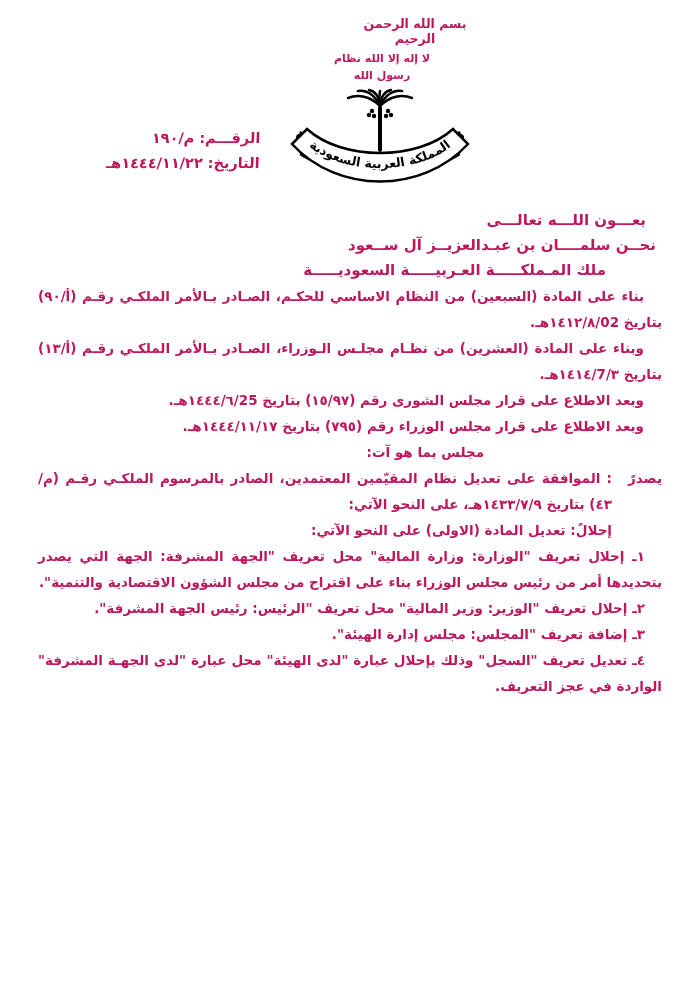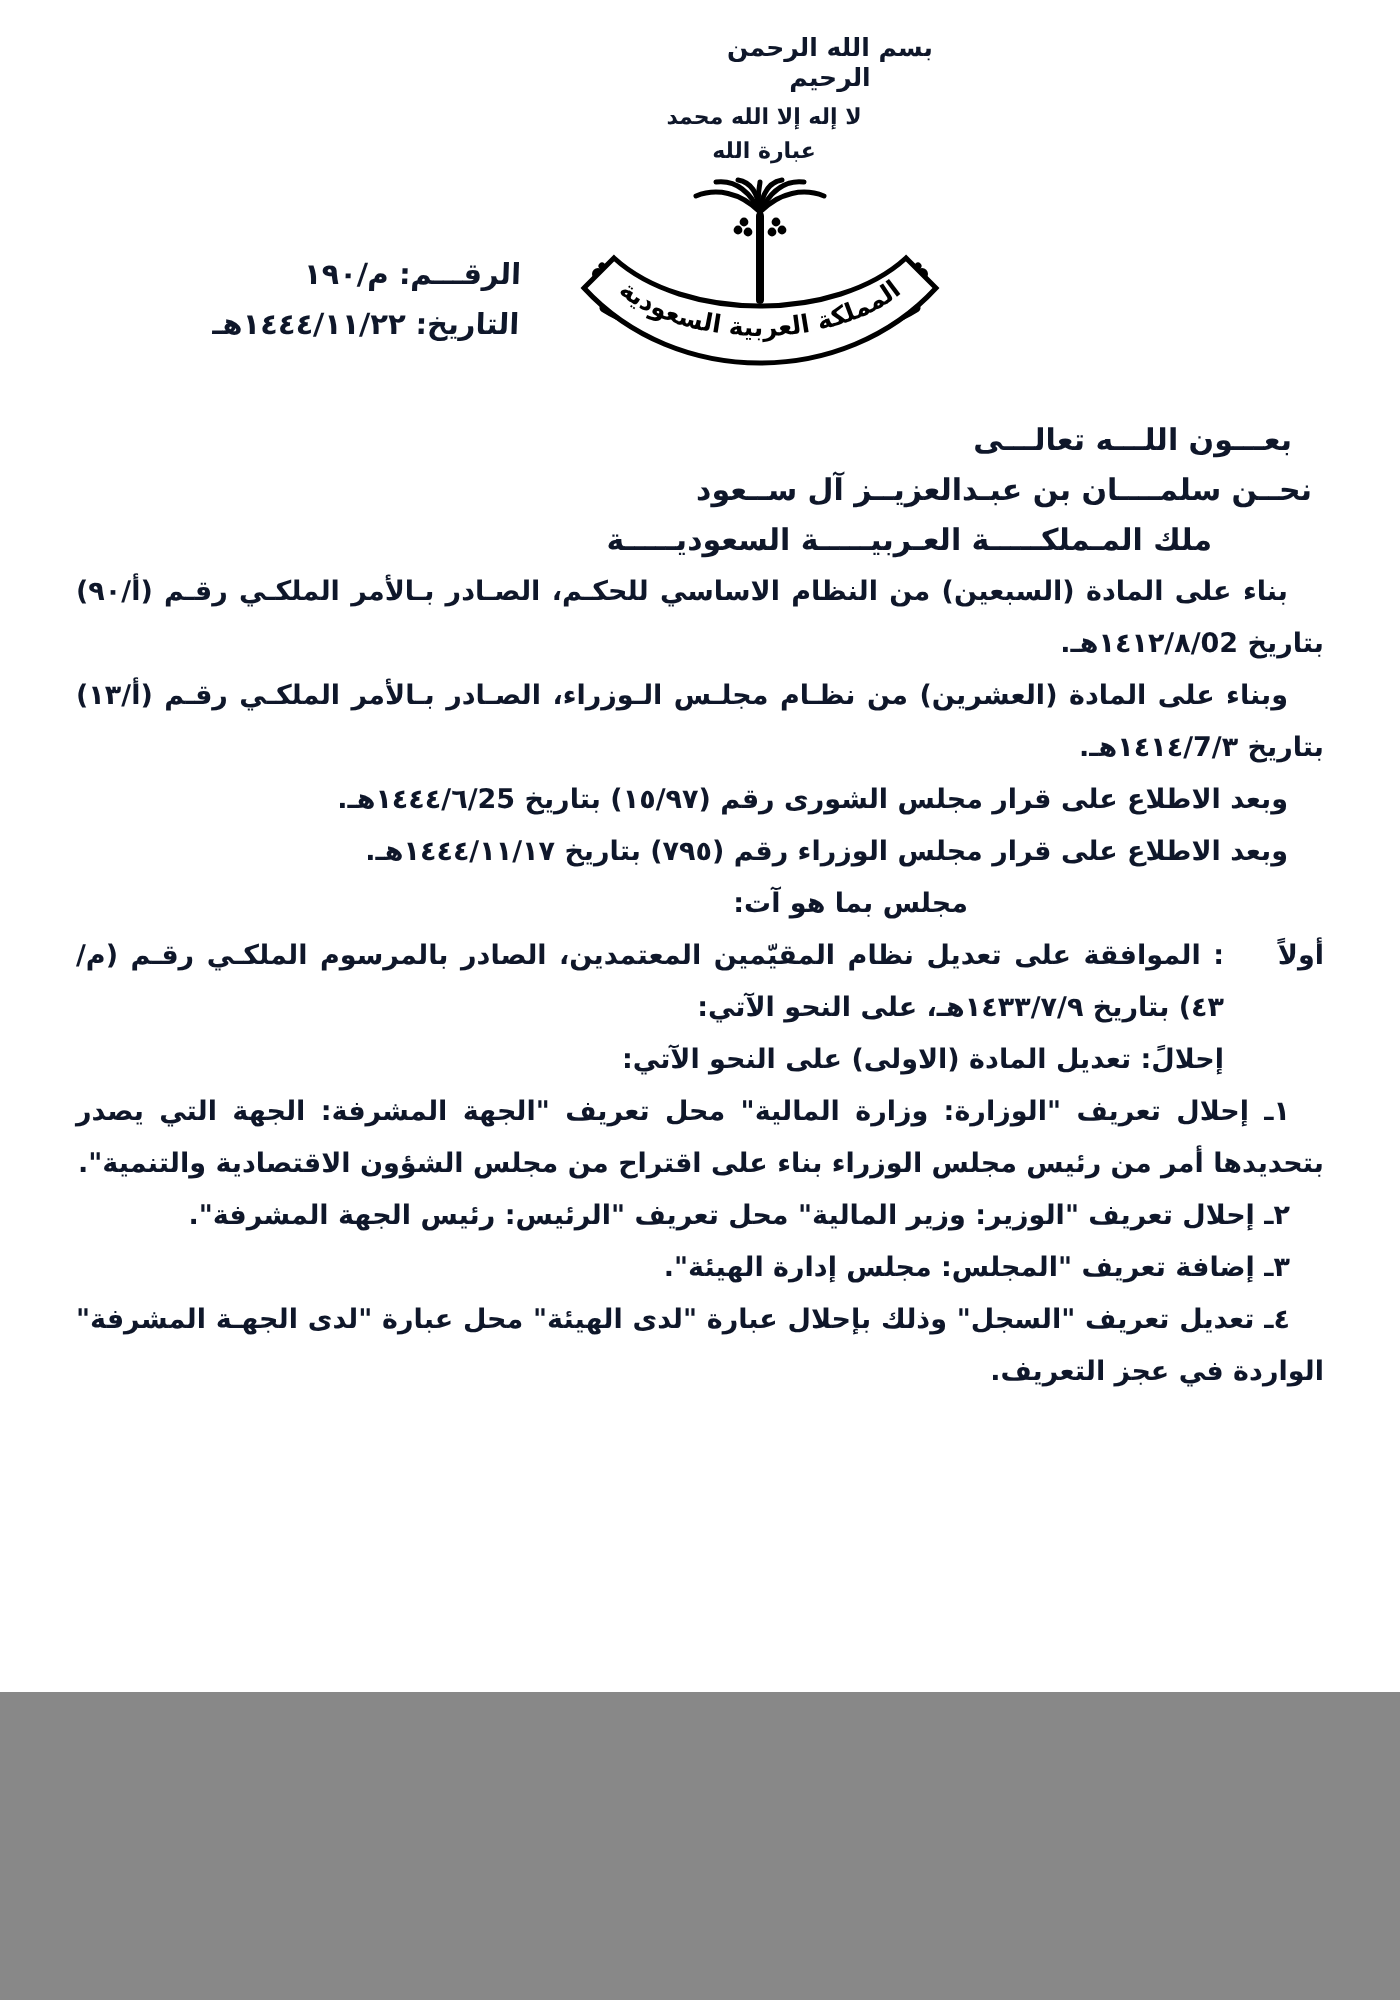--- a/index.html
+++ b/index.html
@@ -1,22 +1,22 @@
 <!DOCTYPE html>
 <html lang="ar"><head>
 <meta charset="utf-8">
 <style>
   html,body{margin:0;padding:0;}
   body{background:#888;}
   .page{
     position:relative;
-    width:700px;height:846px;
+    width:700px;height:1000px;
     margin:0 auto;
     background:#ffffff;
-    color:#0f172a;
+    color:#be185d;
     font-family:"DejaVu Sans", sans-serif;
     overflow:hidden;
   }
   
   .bismillah{
     position:absolute;top:16px;left:350px;width:130px;
     text-align:center;font-size:12.5px;font-weight:bold;
     direction:rtl;
   }
   .shahada{
@@ -52,21 +52,21 @@
   .items{list-style:none;margin:0;padding:0;}
   .items li{margin:0;text-indent:17px;text-align:justify;}
 </style>
 </head>
 <body>
 
 <div class="page">
 
   <div class="bismillah">بسم الله الرحمن الرحيم</div>
 
-  <div class="shahada">لا إله إلا الله محمد عبارة الله</div>
+  <div class="shahada">لا إله إلا الله نظام رسول الله</div>
 
   <svg class="emblem" viewBox="0 0 196 112" xmlns="http://www.w3.org/2000/svg">
     <g stroke="#000" fill="none" stroke-linecap="round">
       <path d="M98,20 L98,62" stroke-width="4"></path>
       <path d="M98,18 C88,8 76,6 66,10" stroke-width="2.5"></path>
       <path d="M98,18 C92,6 84,2 76,3" stroke-width="2.5"></path>
       <path d="M98,18 C97,8 93,3 87,2" stroke-width="2.5"></path>
       <path d="M98,18 C108,8 120,6 130,10" stroke-width="2.5"></path>
       <path d="M98,18 C104,6 112,2 120,3" stroke-width="2.5"></path>
       <path d="M98,18 C99,8 103,3 109,2" stroke-width="2.5"></path>
@@ -109,21 +109,21 @@
     <div class="title-line t3">ملك المـملكـــــة العـربيـــــة السعوديـــــة</div>
 
     <p class="preamble-p">بناء على المادة (السبعين) من النظام الاساسي للحكـم، الصـادر بـالأمر الملكـي رقـم (أ/٩٠) بتاريخ ١٤١٢/٨/02هـ.</p>
     <p class="preamble-p">وبناء على المادة (العشرين) من نظـام مجلـس الـوزراء، الصـادر بـالأمر الملكـي رقـم (أ/١٣) بتاريخ ١٤١٤/7/٣هـ.</p>
     <p class="preamble-p">وبعد الاطلاع على قرار مجلس الشورى رقم (١٥/٩٧) بتاريخ ١٤٤٤/٦/25هـ.</p>
     <p class="preamble-p">وبعد الاطلاع على قرار مجلس الوزراء رقم (٧٩٥) بتاريخ ١٤٤٤/١١/١٧هـ.</p>
 
     <p class="decree-intro">مجلس بما هو آت:</p>
 
     <div class="article">
-      <span class="article-label">أولاً</span>
+      <span class="article-label">يصدرً</span>
       <p class="article-text">: الموافقة على تعديل نظام المقيّمين المعتمدين، الصادر بالمرسوم الملكـي رقـم (م/٤٣) بتاريخ ١٤٣٣/٧/٩هـ، على النحو الآتي:</p>
     </div>
 
     <p class="sub-heading">إحلالً: تعديل المادة (الاولى) على النحو الآتي:</p>
 
     <ol class="items">
       <li>١ـ إحلال تعريف "الوزارة: وزارة المالية" محل تعريف "الجهة المشرفة: الجهة التي يصدر بتحديدها أمر من رئيس مجلس الوزراء بناء على اقتراح من مجلس الشؤون الاقتصادية والتنمية".</li>
       <li>٢ـ إحلال تعريف "الوزير: وزير المالية" محل تعريف "الرئيس: رئيس الجهة المشرفة".</li>
       <li>٣ـ إضافة تعريف "المجلس: مجلس إدارة الهيئة".</li>
       <li>٤ـ تعديل تعريف "السجل" وذلك بإحلال عبارة "لدى الهيئة" محل عبارة "لدى الجهـة المشرفة" الواردة في عجز التعريف.</li>

